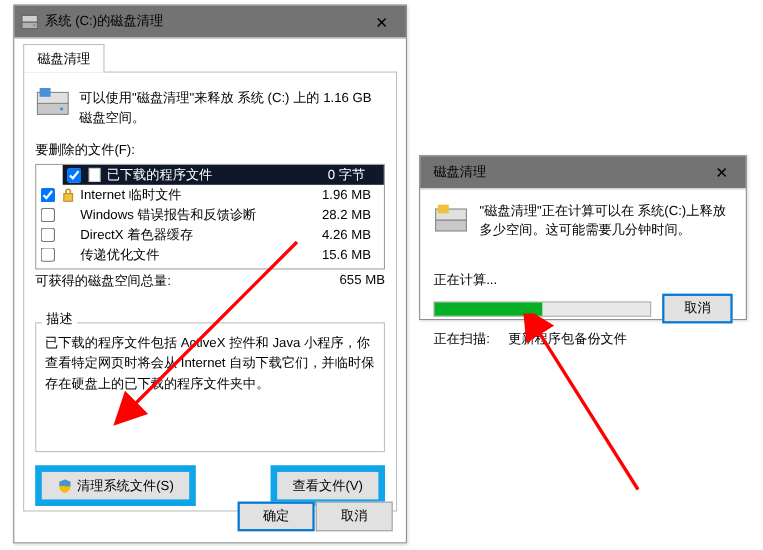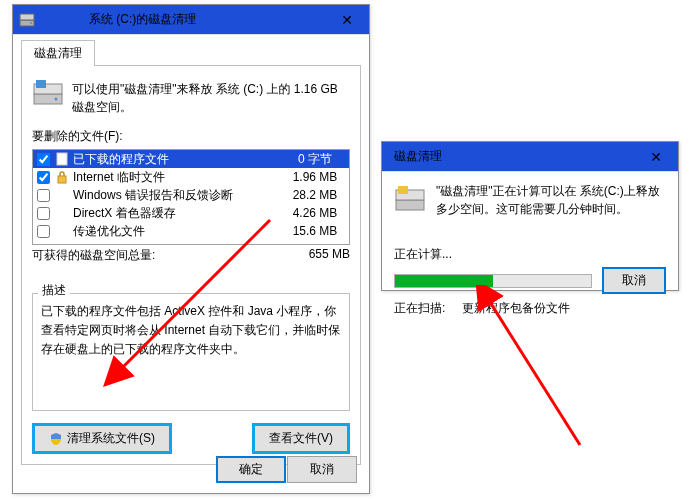--- a/index.html
+++ b/index.html
@@ -1,51 +1,51 @@
 <!DOCTYPE html>
 <html><head>
 <meta charset="utf-8">
 <style>
   * { box-sizing: border-box; margin: 0; padding: 0; }
   body { font-family: "Microsoft YaHei", Tahoma, sans-serif; font-size: 12px; background: #fff; width: 694px; height: 500px; position: relative; overflow: hidden; }
   
   
   .dialog-main { position: absolute; left: 12px; top: 4px; width: 358px; height: 490px; background: #fff; border: 1px solid #8e8e8e; box-shadow: 1px 1px 3px rgba(0,0,0,0.15); }
-  .titlebar { height: 30px; background: #1d4ed8; display: flex; align-items: center; padding-left: 6px; border-bottom: 1px solid #e0e0e0; gap: 48px; }
+  .titlebar { height: 30px; background: #737373; display: flex; align-items: center; padding-left: 6px; border-bottom: 1px solid #e0e0e0; }
   .titlebar-icon { width: 16px; height: 16px; margin-right: 6px; }
   .titlebar-title { flex: 1; font-size: 12px; color: #000; }
   .close-x { width: 44px; height: 28px; display: flex; align-items: center; justify-content: center; font-size: 14px; color: #000; cursor: default; }
   
   .tab-strip { padding: 4px 8px 0 8px; }
   .tab { display: inline-block; padding: 4px 12px; border: 1px solid #c0c0c0; border-bottom: none; background: #fff; position: relative; top: 1px; font-size: 12px; }
   .tab-body { margin: 0 8px 8px 8px; border: 1px solid #c0c0c0; padding: 10px; height: 400px; background: #fff; }
   
   .info-row { display: flex; gap: 8px; margin-bottom: 12px; }
   .drive-icon { width: 32px; height: 32px; flex-shrink: 0; }
   .info-text { font-size: 12px; line-height: 1.5; padding-top: 4px; }
   
   .section-label { font-size: 12px; margin-bottom: 4px; }
   
   .file-list { border: 1px solid #a0a0a0; height: 96px; overflow-y: scroll; background: #fff; }
   .file-row { display: flex; align-items: center; height: 18px; padding: 0 4px; font-size: 12px; }
-  .file-row.selected { background: #1d4ed8; color: #fff; }
+  .file-row.selected { background: #0f172a; color: #fff; margin-left: 24px; }
   .file-check { width: 13px; height: 13px; margin-right: 4px; }
   .file-icon { width: 16px; height: 16px; margin-right: 3px; display: flex; align-items: center; justify-content: center; }
   .file-name { flex: 1; }
   .file-size { text-align: center; min-width: 60px; }
   
   .total-row { display: flex; justify-content: space-between; margin-top: 2px; font-size: 12px; }
   
   .desc-group { margin-top: 10px; }
   .desc-box { border: 1px solid #c0c0c0; padding: 8px; height: 118px; margin-top: 2px; position: relative; }
   .desc-legend { position: relative; top: 8px; left: 6px; background: #fff; padding: 0 4px; display: inline-block; font-size: 12px; z-index: 1; }
   .desc-text { font-size: 12px; line-height: 1.6; }
   
   .btn-row { display: flex; justify-content: space-between; margin-top: 12px; }
-  .btn { padding: 4px 14px; border: 3px solid #0ea5e9; background: #e1e1e1; font-size: 12px; cursor: default; display: inline-flex; align-items: center; gap: 4px; }
+  .btn { padding: 4px 14px; border: 6px solid #0ea5e9; background: #e1e1e1; font-size: 12px; cursor: default; display: inline-flex; align-items: center; gap: 4px; }
   .shield-icon { width: 14px; height: 14px; }
   
   .dialog-footer { position: absolute; bottom: 10px; right: 12px; display: flex; gap: 1px; }
   .footer-btn { padding: 4px 22px; border: 1px solid #a0a0a0; background: #e1e1e1; font-size: 12px; cursor: default; }
   .footer-btn.primary { border: 2px solid #0078d7; padding: 3px 21px; }
   
   
   .dialog-progress { position: absolute; left: 381px; top: 141px; width: 298px; height: 150px; background: #fff; border: 1px solid #8e8e8e; box-shadow: 1px 1px 3px rgba(0,0,0,0.15); }
   .prog-body { padding: 10px 12px; }
   .prog-row { display: flex; gap: 10px; }

